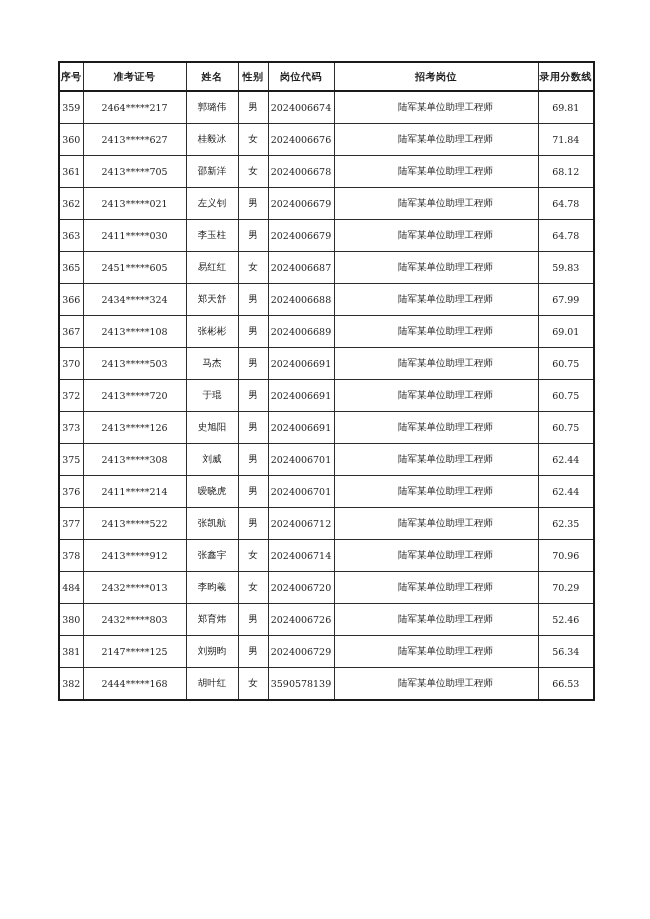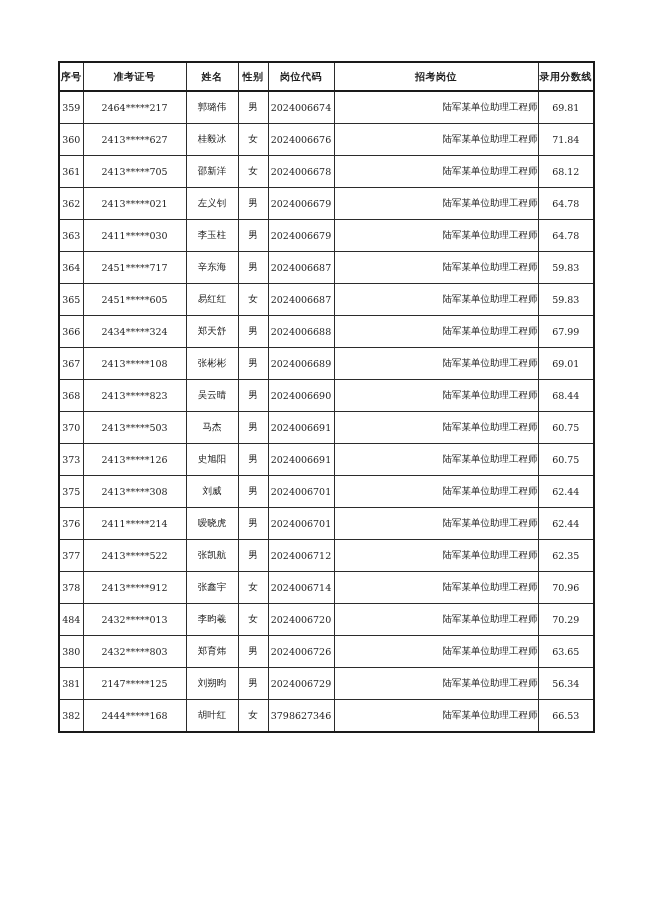--- a/index.html
+++ b/index.html
@@ -50,21 +50,21 @@
     height: 31px;
     border: 1px solid #2b2b2b;
     font-size: 9.5px;
     text-align: center;
     vertical-align: middle;
     padding: 0;
     white-space: nowrap;
     overflow: hidden;
   }
   table.score-table td.col-job_title {
-    text-align: right;
+    text-align: center;
     padding-left: 19px;
   }
   table.score-table td.col-score,
   table.score-table td.col-ticket_no,
   table.score-table td.col-job_code,
   table.score-table td.col-seq {
     font-family: "DejaVu Serif", "Liberation Serif", serif;
   }
 </style>
 </head>
@@ -132,29 +132,20 @@
         <tr>
           <td class="col-seq">363</td>
           <td class="col-ticket_no">2411*****030</td>
           <td class="col-name">李玉柱</td>
           <td class="col-gender">男</td>
           <td class="col-job_code">2024006679</td>
           <td class="col-job_title">陆军某单位助理工程师</td>
           <td class="col-score">64.78</td>
         </tr>
         <tr>
-          <td class="col-seq">364</td>
-          <td class="col-ticket_no">2451*****717</td>
-          <td class="col-name">辛东海</td>
-          <td class="col-gender">男</td>
-          <td class="col-job_code">2024006687</td>
-          <td class="col-job_title">陆军某单位助理工程师</td>
-          <td class="col-score">59.83</td>
-        </tr>
-        <tr>
           <td class="col-seq">365</td>
           <td class="col-ticket_no">2451*****605</td>
           <td class="col-name">易红红</td>
           <td class="col-gender">女</td>
           <td class="col-job_code">2024006687</td>
           <td class="col-job_title">陆军某单位助理工程师</td>
           <td class="col-score">59.83</td>
         </tr>
         <tr>
           <td class="col-seq">366</td>
@@ -168,38 +159,38 @@
         <tr>
           <td class="col-seq">367</td>
           <td class="col-ticket_no">2413*****108</td>
           <td class="col-name">张彬彬</td>
           <td class="col-gender">男</td>
           <td class="col-job_code">2024006689</td>
           <td class="col-job_title">陆军某单位助理工程师</td>
           <td class="col-score">69.01</td>
         </tr>
         <tr>
-          <td class="col-seq">368</td>
-          <td class="col-ticket_no">2413*****823</td>
-          <td class="col-name">吴云晴</td>
-          <td class="col-gender">男</td>
-          <td class="col-job_code">2024006690</td>
-          <td class="col-job_title">陆军某单位助理工程师</td>
-          <td class="col-score">68.44</td>
-        </tr>
-        <tr>
           <td class="col-seq">370</td>
           <td class="col-ticket_no">2413*****503</td>
           <td class="col-name">马杰</td>
           <td class="col-gender">男</td>
           <td class="col-job_code">2024006691</td>
           <td class="col-job_title">陆军某单位助理工程师</td>
           <td class="col-score">60.75</td>
         </tr>
         <tr>
+          <td class="col-seq">372</td>
+          <td class="col-ticket_no">2413*****720</td>
+          <td class="col-name">于琨</td>
+          <td class="col-gender">男</td>
+          <td class="col-job_code">2024006691</td>
+          <td class="col-job_title">陆军某单位助理工程师</td>
+          <td class="col-score">60.75</td>
+        </tr>
+        <tr>
           <td class="col-seq">373</td>
           <td class="col-ticket_no">2413*****126</td>
           <td class="col-name">史旭阳</td>
           <td class="col-gender">男</td>
           <td class="col-job_code">2024006691</td>
           <td class="col-job_title">陆军某单位助理工程师</td>
           <td class="col-score">60.75</td>
         </tr>
         <tr>
           <td class="col-seq">375</td>
@@ -246,35 +237,35 @@
           <td class="col-job_title">陆军某单位助理工程师</td>
           <td class="col-score">70.29</td>
         </tr>
         <tr>
           <td class="col-seq">380</td>
           <td class="col-ticket_no">2432*****803</td>
           <td class="col-name">郑育炜</td>
           <td class="col-gender">男</td>
           <td class="col-job_code">2024006726</td>
           <td class="col-job_title">陆军某单位助理工程师</td>
-          <td class="col-score">63.65</td>
+          <td class="col-score">52.46</td>
         </tr>
         <tr>
           <td class="col-seq">381</td>
           <td class="col-ticket_no">2147*****125</td>
           <td class="col-name">刘朔昀</td>
           <td class="col-gender">男</td>
           <td class="col-job_code">2024006729</td>
           <td class="col-job_title">陆军某单位助理工程师</td>
           <td class="col-score">56.34</td>
         </tr>
         <tr>
           <td class="col-seq">382</td>
           <td class="col-ticket_no">2444*****168</td>
           <td class="col-name">胡叶红</td>
           <td class="col-gender">女</td>
-          <td class="col-job_code">3798627346</td>
+          <td class="col-job_code">3590578139</td>
           <td class="col-job_title">陆军某单位助理工程师</td>
           <td class="col-score">66.53</td>
         </tr>
       </tbody>
   </table>
 </div>
 
 </body></html>

